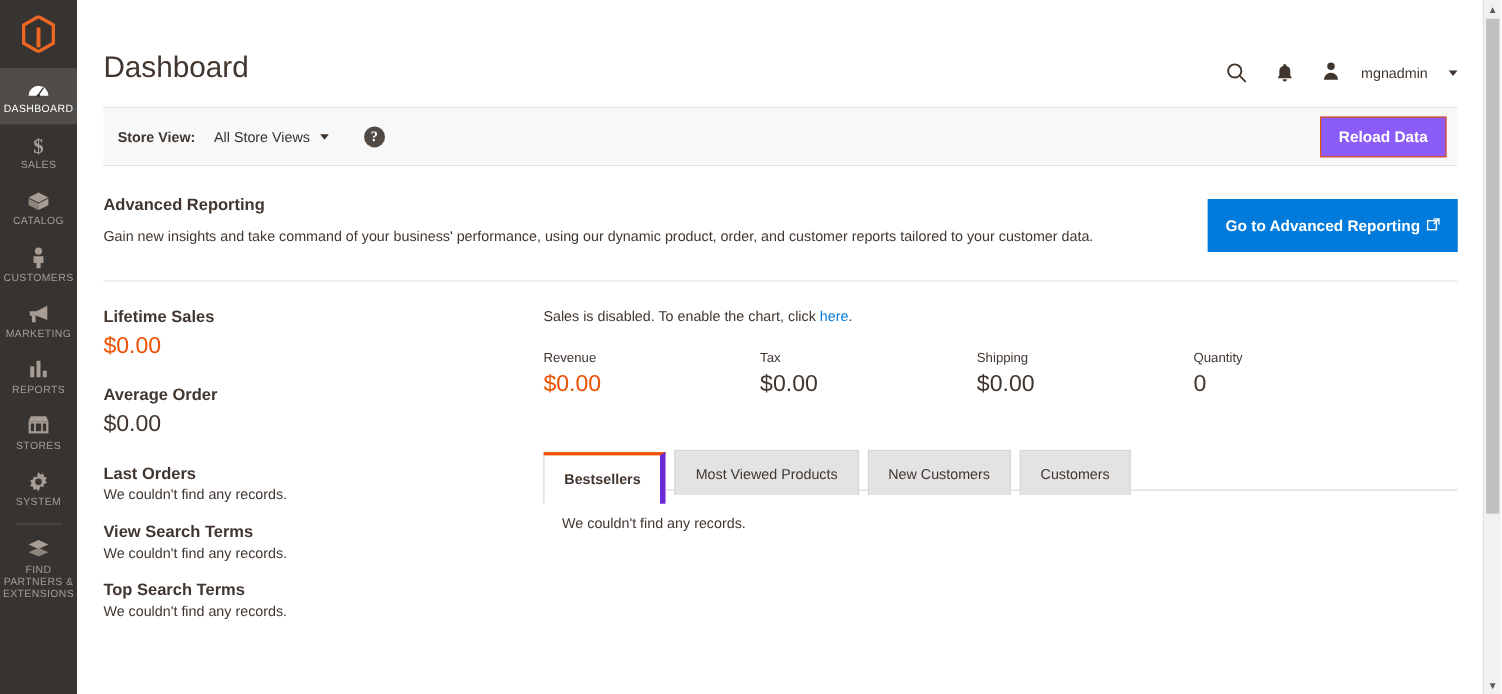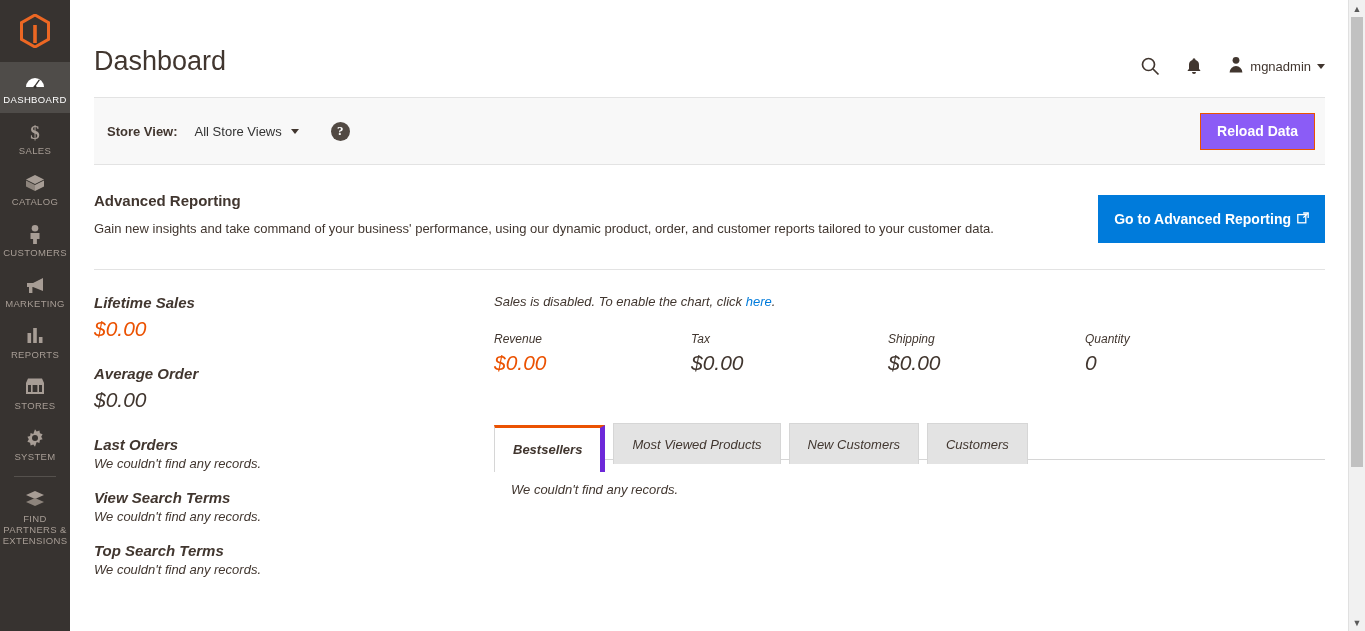--- a/index.html
+++ b/index.html
@@ -100,39 +100,39 @@
   .icon-btn {
     cursor: pointer;
     display: flex;
     align-items: center;
     justify-content: center;
     color: #41362f;
   }
   .admin-user {
     display: flex;
     align-items: center;
-    gap: 6px;
+    gap: 19px;
     cursor: pointer;
     font-size: 13px;
     color: #41362f;
   }
   .caret-down {
     width: 0; height: 0;
     border-left: 4.5px solid transparent;
     border-right: 4.5px solid transparent;
     border-top: 5px solid #41362f;
   }
 
   
   .storeview-bar {
     margin: 21px 40px 0 24px;
     background: #f8f8f8;
     border-top: 1px solid #e3e3e3;
     border-bottom: 1px solid #e3e3e3;
-    height: 68px;
+    height: 54px;
     display: flex;
     align-items: center;
     padding: 0 10px 0 13px;
     justify-content: space-between;
   }
   .storeview-left {
     display: flex;
     align-items: center;
   }
   .storeview-label {
@@ -212,21 +212,20 @@
     cursor: pointer;
     margin-top: 3px;
     white-space: nowrap;
   }
 
   
   .dash-body {
     display: flex;
     padding: 0 40px 0 24px;
     margin-top: 24px;
-    font-style: italic;
   }
   .col-left {
     width: 400px;
     min-width: 400px;
     padding-right: 20px;
   }
   .col-right { flex: 1; }
 
   .stat-block { margin-bottom: 24px; }
   .stat-title {

